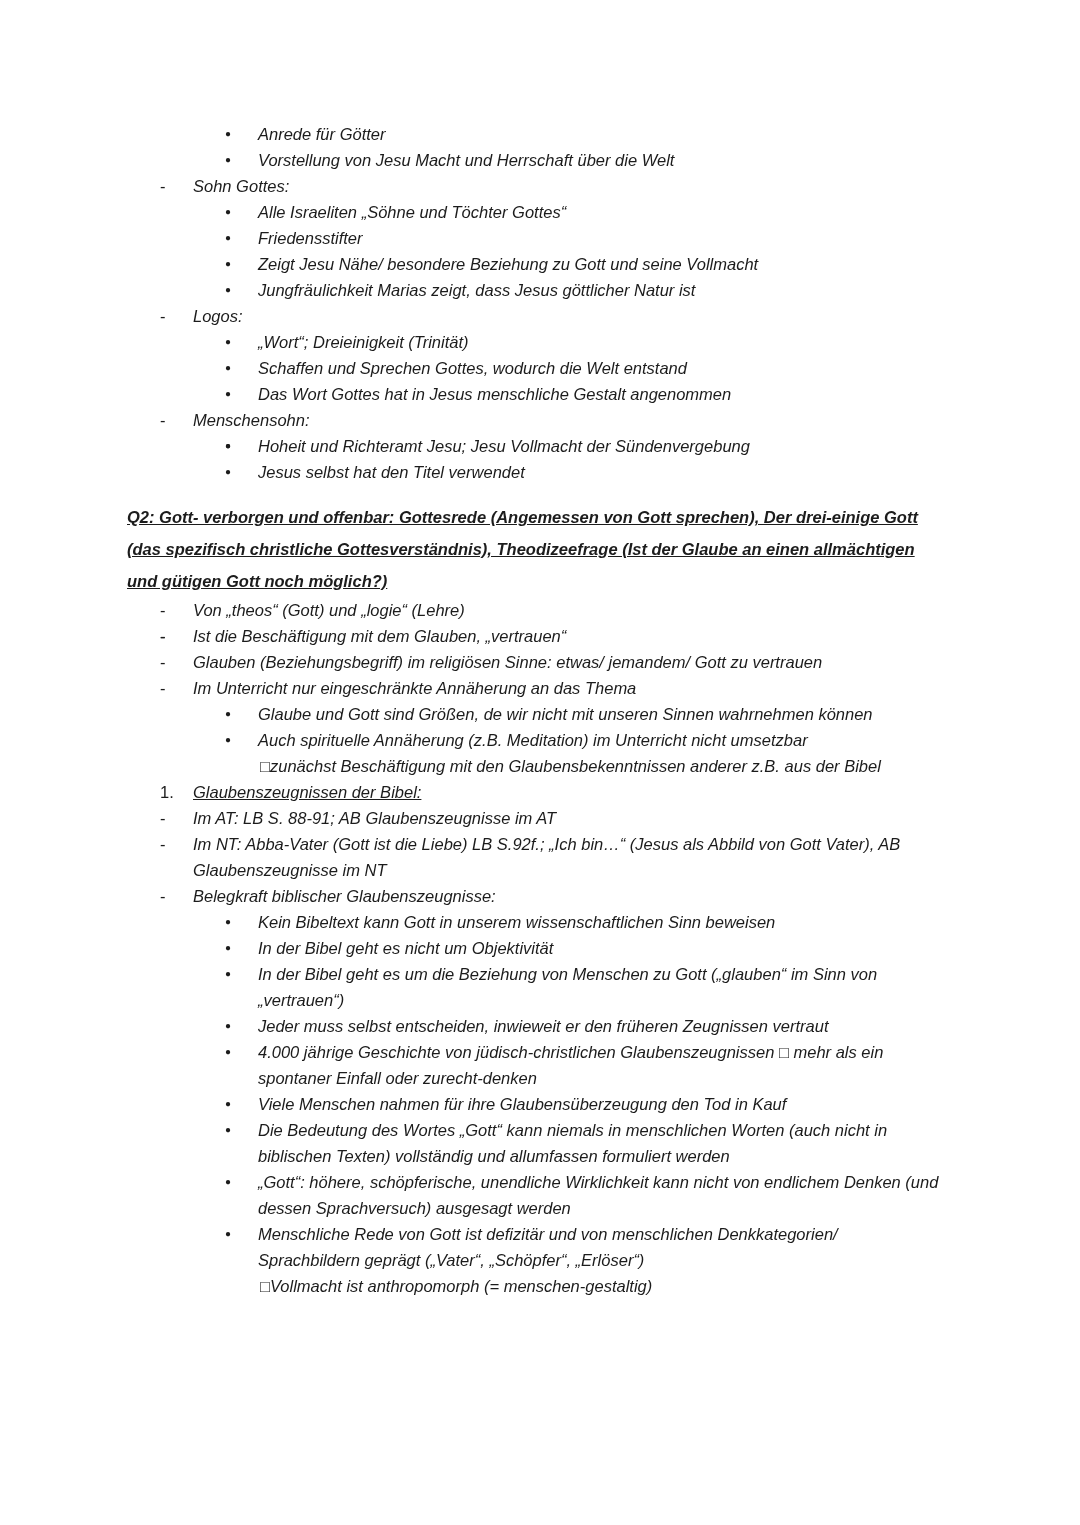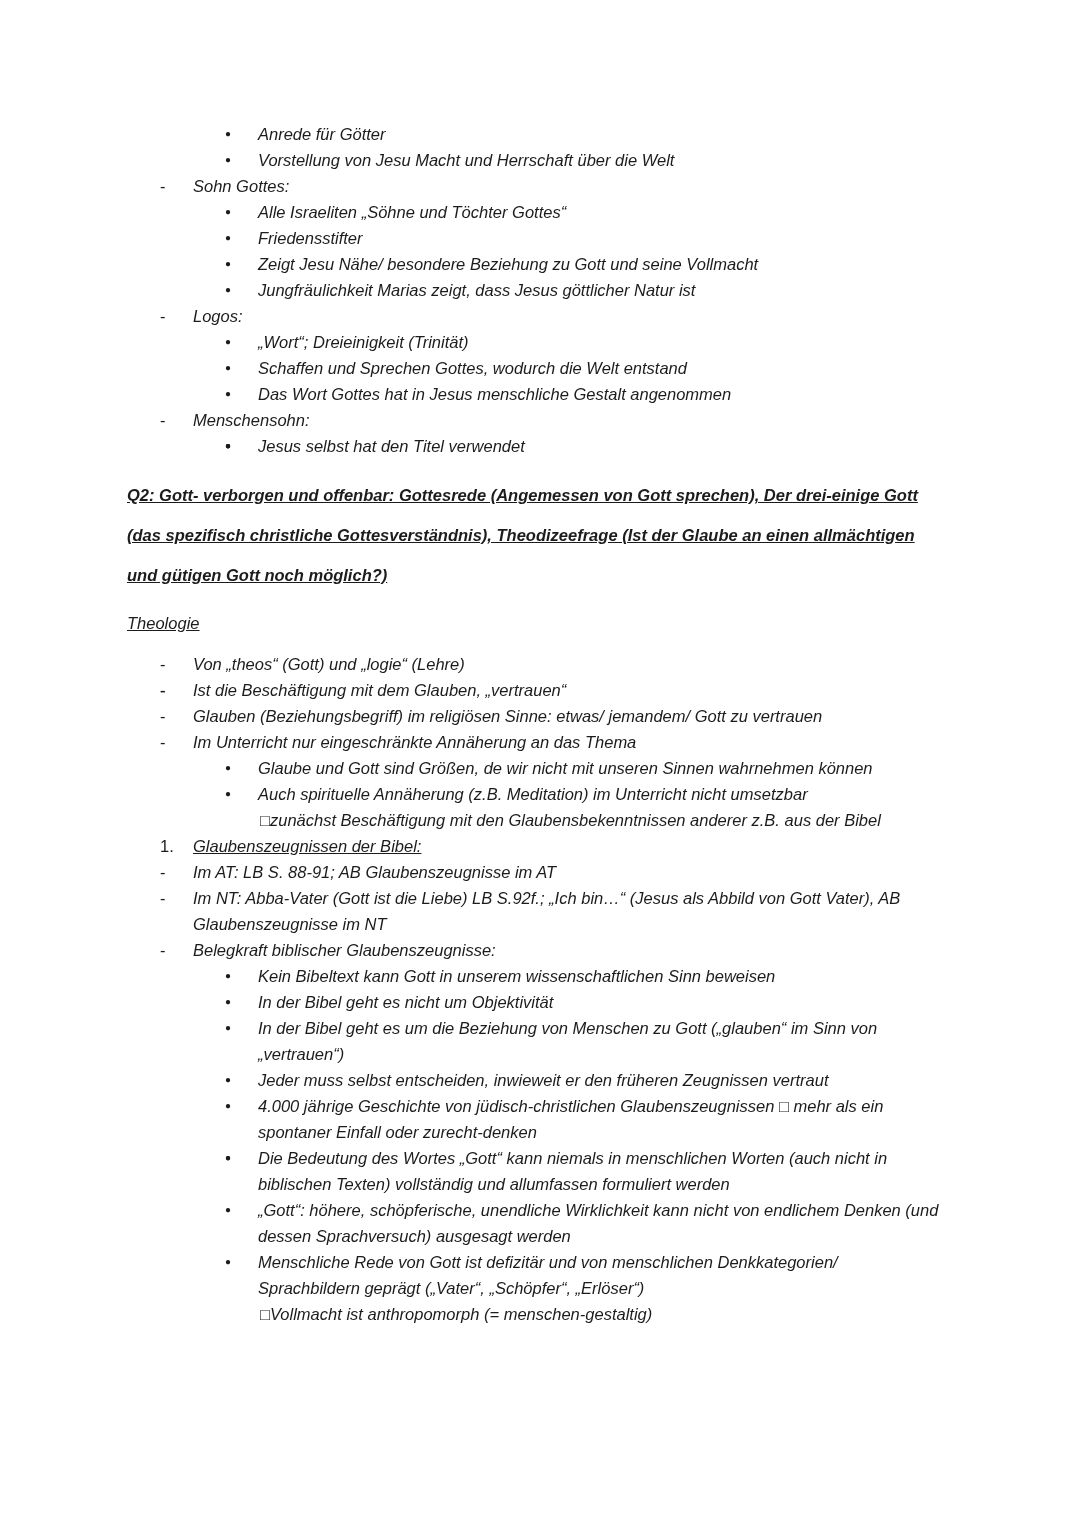--- a/index.html
+++ b/index.html
@@ -30,21 +30,21 @@
   .block.bullet > .marker {
     position: absolute; left: 98px; top: 0;
     height: 26px; display: flex; align-items: center;
     font-size: 10px;
   }
 
   
   .block.box { padding-left: 133px; }
 
   
-  .block.h1 { margin-top: 16px; font-weight: bold; line-height: 40px; }
+  .block.h1 { margin-top: 16px; font-weight: bold; line-height: 32px; }
   .block.h1 .text { text-decoration: underline; }
   .block.h2 { margin-top: 15px; margin-bottom: 15px; }
   .block.h2 .text { text-decoration: underline; }
 
   
   .block.num .text { text-decoration: underline; }
 </style>
 </head>
 <body>
 
@@ -56,40 +56,39 @@
       <div class="block bullet"><span class="marker">●</span><span class="text">Alle Israeliten „Söhne und Töchter Gottes“</span></div>
       <div class="block bullet"><span class="marker">●</span><span class="text">Friedensstifter</span></div>
       <div class="block bullet"><span class="marker">●</span><span class="text">Zeigt Jesu Nähe/ besondere Beziehung zu Gott und seine Vollmacht</span></div>
       <div class="block bullet"><span class="marker">●</span><span class="text">Jungfräulichkeit Marias zeigt, dass Jesus göttlicher Natur ist</span></div>
       <div class="block dash"><span class="marker">-</span><span class="text">Logos:</span></div>
       <div class="block bullet"><span class="marker">●</span><span class="text">„Wort“; Dreieinigkeit (Trinität)</span></div>
       <div class="block bullet"><span class="marker">●</span><span class="text">Schaffen und Sprechen Gottes, wodurch die Welt entstand</span></div>
       <div class="block bullet"><span class="marker">●</span><span class="text">Das Wort Gottes hat in Jesus menschliche Gestalt angenommen</span></div>
       <div class="block dash"><span class="marker">-</span><span class="text">Menschensohn:</span></div>
       <div class="block bullet"><span class="marker">●</span></div>
-      <div class="block bullet"><span class="marker">●</span></div>
+      <div class="block bullet"><span class="marker">●</span><span class="text">Hoheit und Richteramt Jesu; Jesu Vollmacht der Sündenvergebung</span></div>
       <div class="block bullet"><span class="marker">●</span><span class="text">Jesus selbst hat den Titel verwendet</span></div>
       <div class="block h1"><span class="text">Q2: Gott- verborgen und offenbar: Gottesrede (Angemessen von Gott sprechen), Der drei-einige Gott (das spezifisch christliche Gottesverständnis), Theodizeefrage (Ist der Glaube an einen allmächtigen und gütigen Gott noch möglich?)</span></div>
-      <div class="block h2"><span class="text">Theologie</span></div>
       <div class="block dash"><span class="marker">-</span><span class="text">Von „theos“ (Gott) und „logie“ (Lehre)</span></div>
       <div class="block dash"><span class="marker">-</span></div>
       <div class="block dash"><span class="marker">-</span><span class="text">Ist die Beschäftigung mit dem Glauben, „vertrauen“</span></div>
       <div class="block dash"><span class="marker">-</span><span class="text">Glauben (Beziehungsbegriff) im religiösen Sinne: etwas/ jemandem/ Gott zu vertrauen</span></div>
       <div class="block dash"><span class="marker">-</span><span class="text">Im Unterricht nur eingeschränkte Annäherung an das Thema</span></div>
       <div class="block bullet"><span class="marker">●</span><span class="text">Glaube und Gott sind Größen, de wir nicht mit unseren Sinnen wahrnehmen können</span></div>
       <div class="block bullet"><span class="marker">●</span><span class="text">Auch spirituelle Annäherung (z.B. Meditation) im Unterricht nicht umsetzbar</span></div>
       <div class="block box"><span class="text">□zunächst Beschäftigung mit den Glaubensbekenntnissen anderer z.B. aus der Bibel</span></div>
       <div class="block num"><span class="marker">1.</span><span class="text">Glaubenszeugnissen der Bibel:</span></div>
       <div class="block dash"><span class="marker">-</span><span class="text">Im AT: LB S. 88-91; AB Glaubenszeugnisse im AT</span></div>
       <div class="block dash"><span class="marker">-</span><span class="text">Im NT: Abba-Vater (Gott ist die Liebe) LB S.92f.; „Ich bin…“ (Jesus als Abbild von Gott Vater), AB Glaubenszeugnisse im NT</span></div>
       <div class="block dash"><span class="marker">-</span><span class="text">Belegkraft biblischer Glaubenszeugnisse:</span></div>
       <div class="block bullet"><span class="marker">●</span><span class="text">Kein Bibeltext kann Gott in unserem wissenschaftlichen Sinn beweisen</span></div>
       <div class="block bullet"><span class="marker">●</span><span class="text">In der Bibel geht es nicht um Objektivität</span></div>
       <div class="block bullet"><span class="marker">●</span><span class="text">In der Bibel geht es um die Beziehung von Menschen zu Gott („glauben“ im Sinn von „vertrauen“)</span></div>
       <div class="block bullet"><span class="marker">●</span><span class="text">Jeder muss selbst entscheiden, inwieweit er den früheren Zeugnissen vertraut</span></div>
       <div class="block bullet"><span class="marker">●</span><span class="text">4.000 jährige Geschichte von jüdisch-christlichen Glaubenszeugnissen □ mehr als ein spontaner Einfall oder zurecht-denken</span></div>
-      <div class="block bullet"><span class="marker">●</span></div>
+      <div class="block bullet"><span class="marker">●</span><span class="text">Viele Menschen nahmen für ihre Glaubensüberzeugung den Tod in Kauf</span></div>
       <div class="block bullet"><span class="marker">●</span><span class="text">Die Bedeutung des Wortes „Gott“ kann niemals in menschlichen Worten (auch nicht in biblischen Texten) vollständig und allumfassen formuliert werden</span></div>
       <div class="block bullet"><span class="marker">●</span><span class="text">„Gott“: höhere, schöpferische, unendliche Wirklichkeit kann nicht von endlichem Denken (und dessen Sprachversuch) ausgesagt werden</span></div>
       <div class="block bullet"><span class="marker">●</span><span class="text">Menschliche Rede von Gott ist defizitär und von menschlichen Denkkategorien/ Sprachbildern geprägt („Vater“, „Schöpfer“, „Erlöser“)</span></div>
       <div class="block box"><span class="text">□Vollmacht ist anthropomorph (= menschen-gestaltig)</span></div>
     </div>
 </div>
 
 </body></html>

